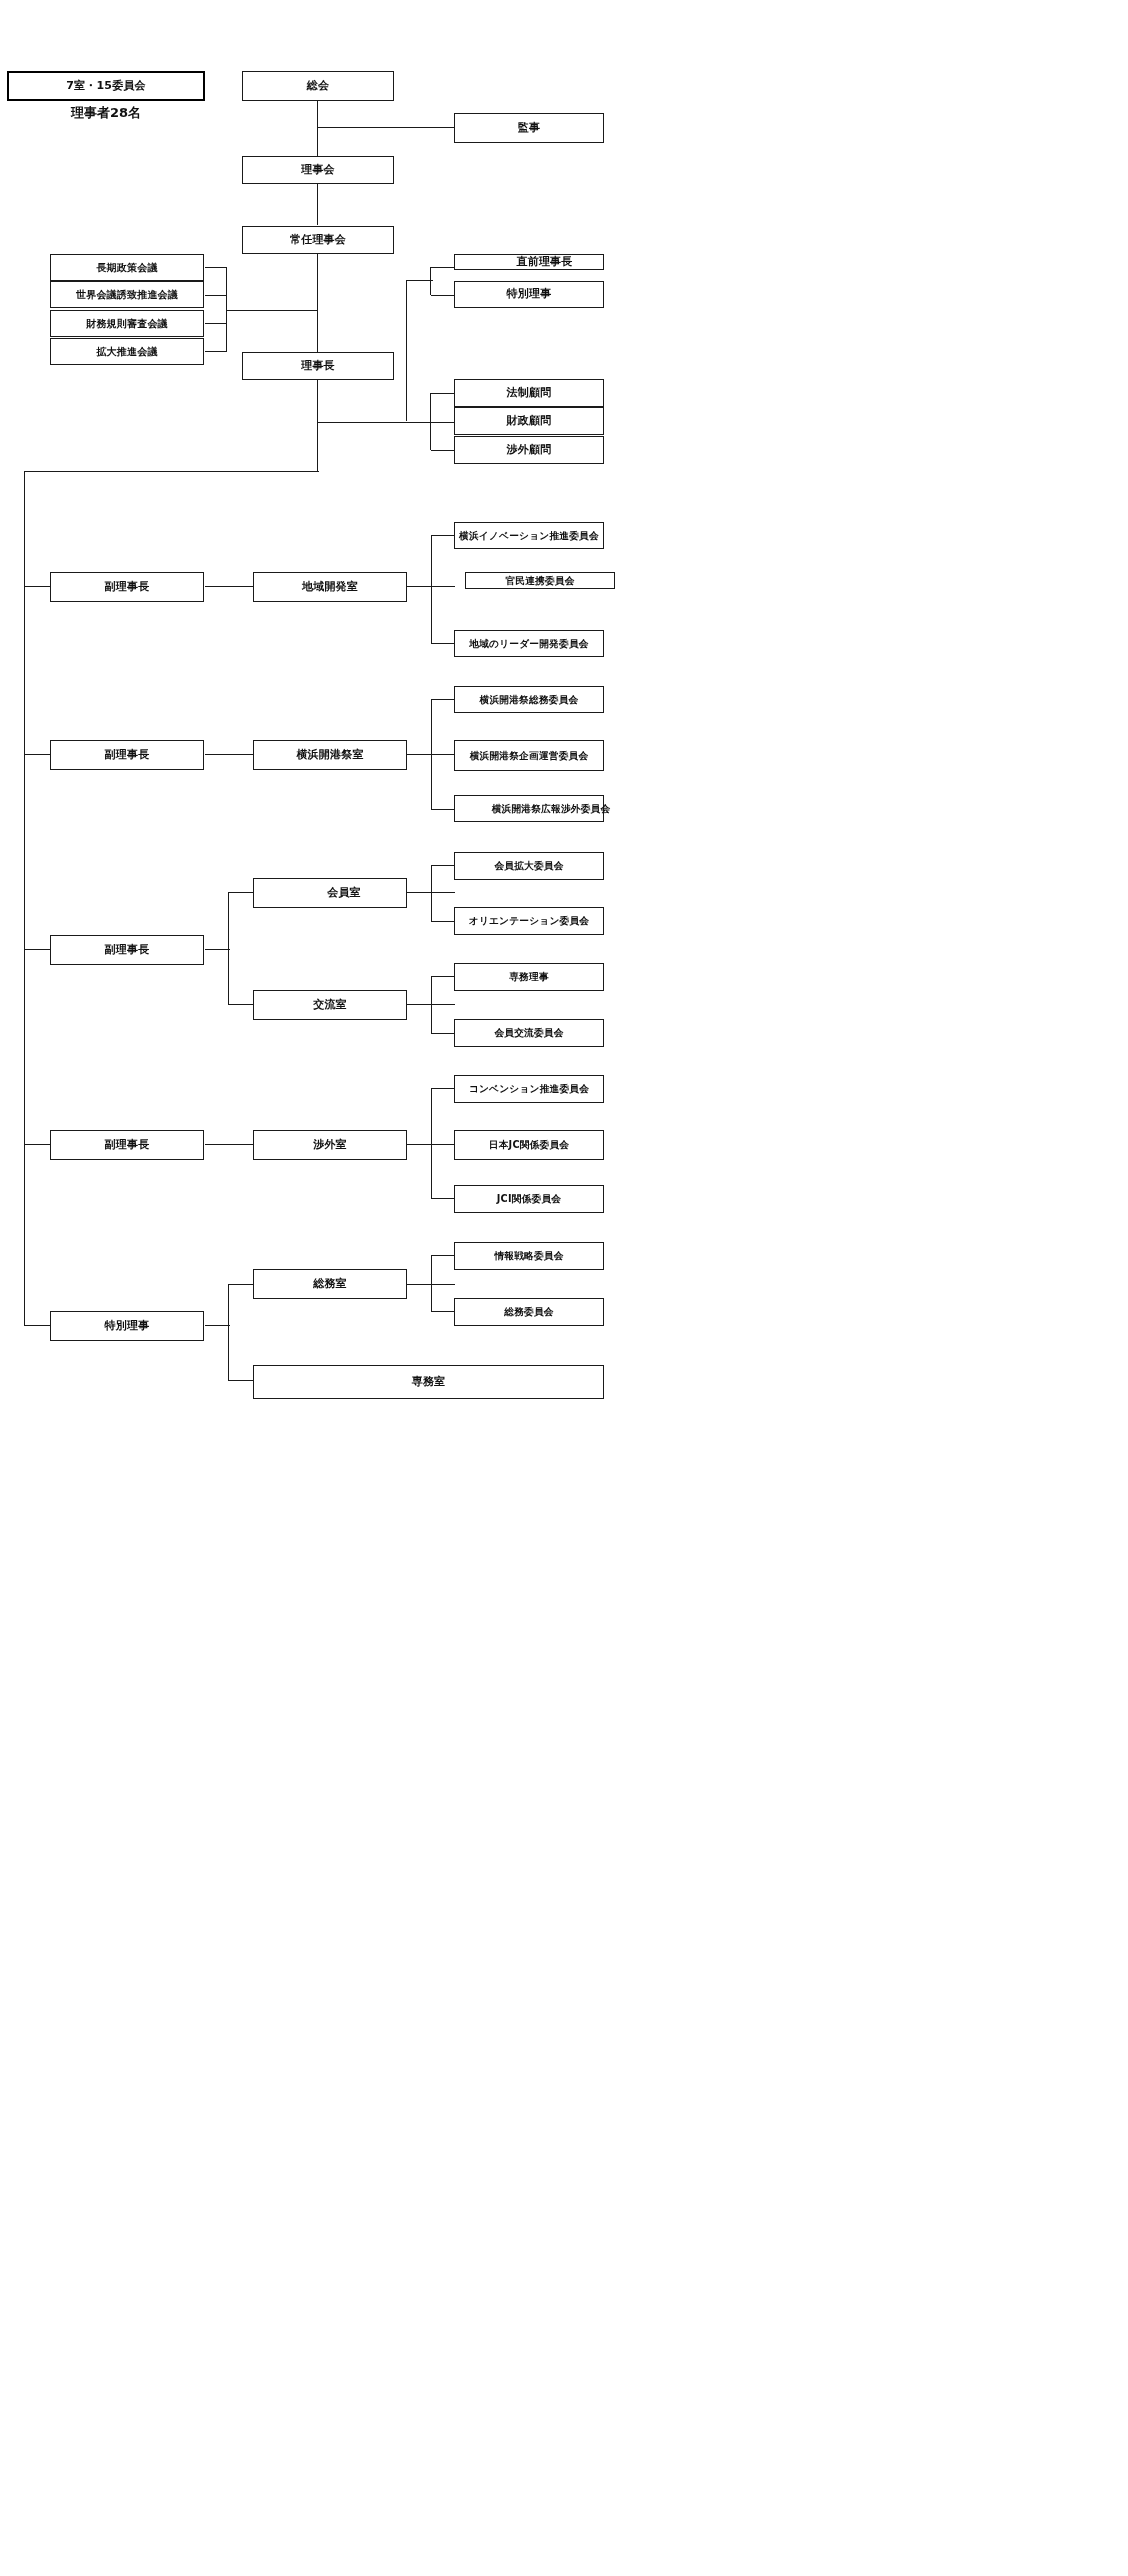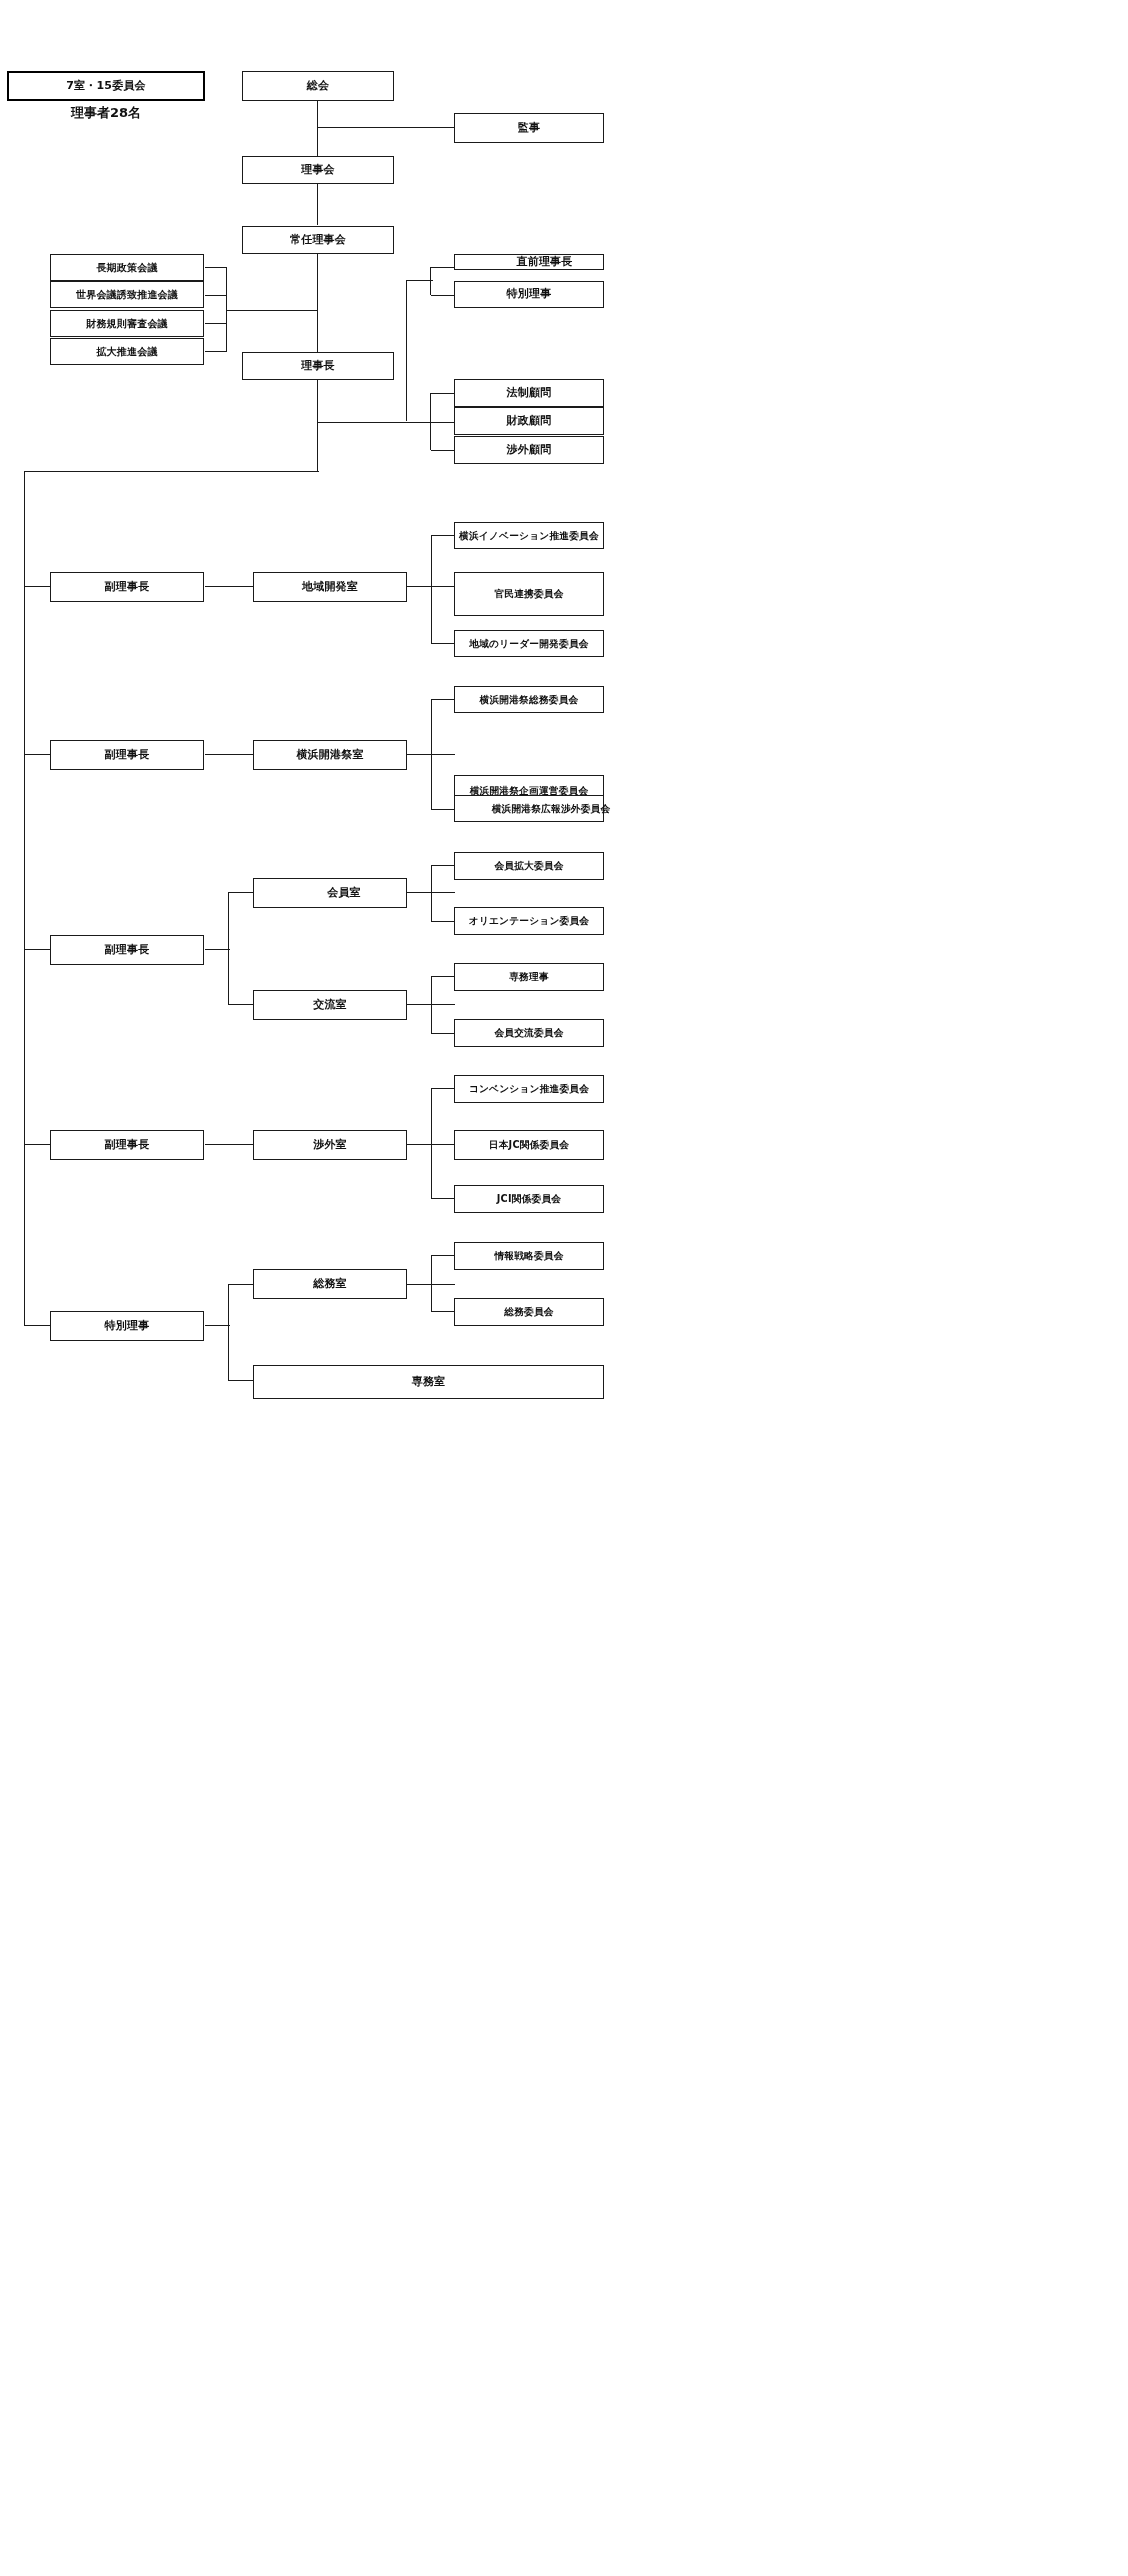--- a/index.html
+++ b/index.html
@@ -133,36 +133,36 @@
 
   <div class="ln v" style="left:24px;top:471px;height:855px;"></div>
 
   <div class="node" style="left:50px;top:572px;width:154px;height:30px;">副理事長</div>
   <div class="ln h" style="left:24px;top:586px;width:27px;"></div>
 
   <div class="node" style="left:253px;top:572px;width:154px;height:30px;">地域開発室</div>
   <div class="ln h" style="left:205px;top:586px;width:49px;"></div>
 
   <div class="node tiny" style="left:454px;top:522px;width:150px;height:27px;">横浜イノベーション推進委員会</div>
-  <div class="node tiny" style="left:454px;top:572px;width:150px;height:44px;">官民連携委員会</div>
+  <div class="node tiny" style="left:465px;top:572px;width:150px;height:17px;">官民連携委員会</div>
   <div class="node tiny" style="left:454px;top:630px;width:150px;height:27px;">地域のリーダー開発委員会</div>
 
   <div class="ln h" style="left:407px;top:586px;width:48px;"></div>
   <div class="ln v" style="left:431px;top:535px;height:108px;"></div>
   <div class="ln h" style="left:431px;top:535px;width:24px;"></div>
   <div class="ln h" style="left:431px;top:643px;width:24px;"></div>
 
   <div class="node" style="left:50px;top:740px;width:154px;height:30px;">副理事長</div>
   <div class="ln h" style="left:24px;top:754px;width:27px;"></div>
 
   <div class="node" style="left:253px;top:740px;width:154px;height:30px;">横浜開港祭室</div>
   <div class="ln h" style="left:205px;top:754px;width:49px;"></div>
 
   <div class="node tiny" style="left:454px;top:686px;width:150px;height:27px;">横浜開港祭総務委員会</div>
-  <div class="node tiny" style="left:454px;top:740px;width:150px;height:31px;margin-top:35px;">横浜開港祭企画運営委員会</div>
+  <div class="node tiny" style="left:454px;top:740px;width:150px;height:31px;">横浜開港祭企画運営委員会</div>
   <div class="node tiny" style="left:454px;top:795px;width:150px;height:27px;padding-left:44px;">横浜開港祭広報渉外委員会</div>
 
   <div class="ln h" style="left:407px;top:754px;width:48px;"></div>
   <div class="ln v" style="left:431px;top:699px;height:110px;"></div>
   <div class="ln h" style="left:431px;top:699px;width:24px;"></div>
   <div class="ln h" style="left:431px;top:809px;width:24px;"></div>
 
   <div class="node" style="left:50px;top:935px;width:154px;height:30px;">副理事長</div>
   <div class="ln h" style="left:24px;top:949px;width:27px;"></div>
 

